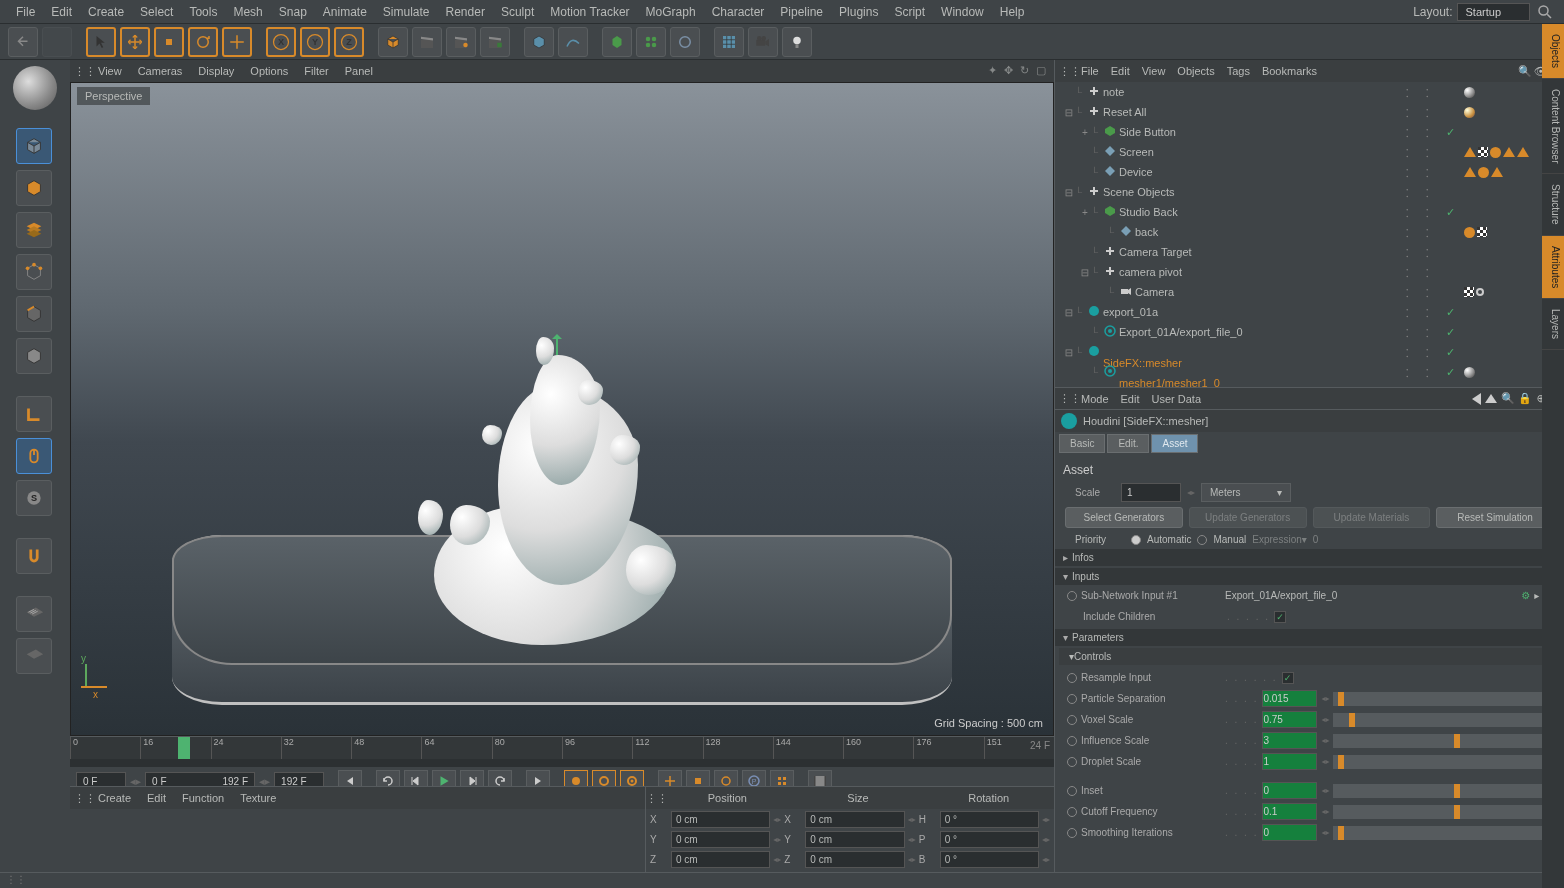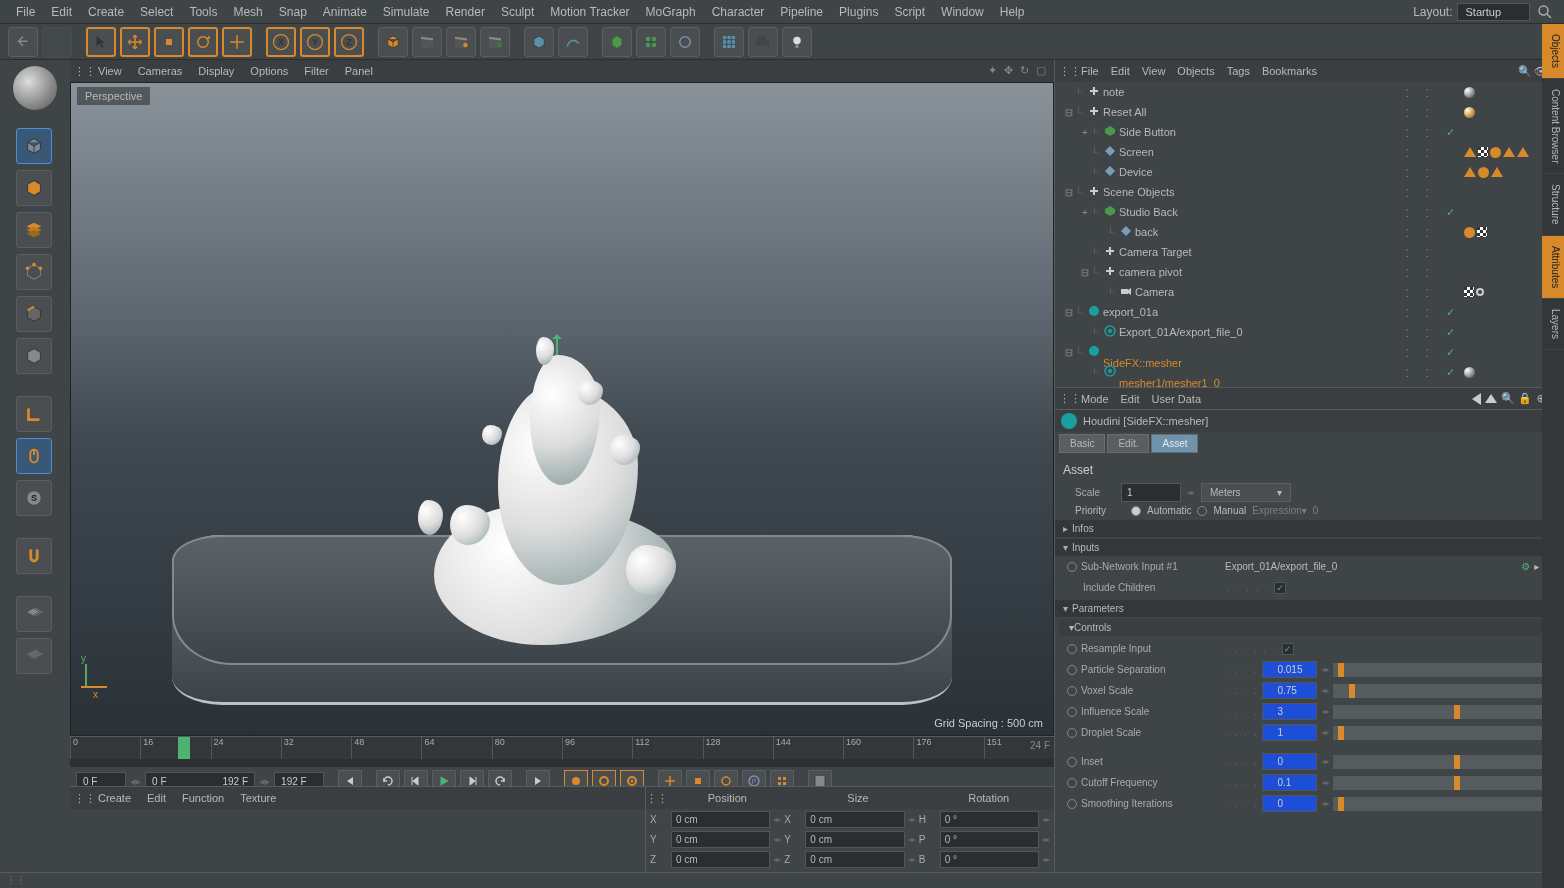--- a/index.html
+++ b/index.html
@@ -119,21 +119,21 @@
 .radio-row { display:flex; align-items:center; gap:6px; padding:2px 10px; font-size:10px; }
 .radio-dot { width:10px; height:10px; border:1px solid #888; border-radius:50%; }
 .radio-dot.on { background:#ccc; }
 .section-hdr { background:#333739; padding:3px 8px; font-size:10px; display:flex; align-items:center; margin-top:2px; }
 .section-hdr .tri { margin-right:4px; color:#aaa; }
 .sub-hdr { background:#3a3e40; padding:3px 10px; font-size:10px; display:flex; align-items:center; margin:2px 4px; }
 .param-row { display:flex; align-items:center; height:21px; padding:0 12px; gap:4px; font-size:10px; }
 .param-row .ring { width:10px; height:10px; border:1px solid #888; border-radius:50%; }
 .param-row .pname { width:140px; color:#aaa; white-space:nowrap; overflow:hidden; }
 .param-row .dots { color:#666; letter-spacing:2px; }
-.param-row .pval { width:55px; background:#1d4ed8; border:1px solid #555; padding:2px 14px; color:#ccc; }
+.param-row .pval { width:55px; background:#15803d; border:1px solid #555; padding:2px 0; color:#ccc; }
 .param-row .spin { width:8px; color:#666; font-size:8px; }
 .param-row .slider { flex:1; height:14px; background:#565b5e; position:relative; }
 .param-row .slider .knob { position:absolute; top:0; bottom:0; width:6px; background:#d88a2a; }
 .param-row .checkbox { width:12px; height:12px; background:#2a2e30; border:1px solid #555; display:flex; align-items:center; justify-content:center; font-size:9px; color:#4db36e; }
 
 
 .edge-tabs { position:absolute; right:0; top:24px; bottom:0; width:22px; background:#333739; display:flex; flex-direction:column; }
 .edge-tab { writing-mode:vertical-rl; padding:10px 3px; font-size:10px; border-bottom:1px solid #444; cursor:pointer; }
 .edge-tab.active { background:#d88a2a; color:#222; }
 
@@ -869,20 +869,26 @@
       <div class="attr-body">
         <div class="attr-header-label">Asset</div>
         <div class="prow">
           <span class="plabel" style="width:40px;margin-left:10px;">Scale</span>
           <span class="pfield" style="max-width:60px;">1</span>
           <span style="color:#666;font-size:8px;">◂▸</span>
           <span class="pdrop">
               <span>Meters</span>
               <span>▾</span>
             </span>
+        </div>
+        <div class="btn-row">
+          <span class="pill-btn">Select Generators</span>
+          <span class="pill-btn disabled">Update Generators</span>
+          <span class="pill-btn disabled">Update Materials</span>
+          <span class="pill-btn">Reset Simulation</span>
         </div>
         <div class="radio-row">
           <span style="width:50px;margin-left:10px;">Priority</span>
           <span class="radio-dot on"></span>
           <span>Automatic</span>
           <span class="radio-dot"></span>
           <span>Manual</span>
           <span class="pdrop disabled" style="opacity:.5"><span>Expression</span><span>▾</span></span>
           <span class="pfield" style="max-width:50px;opacity:.5">0</span>
         </div>

